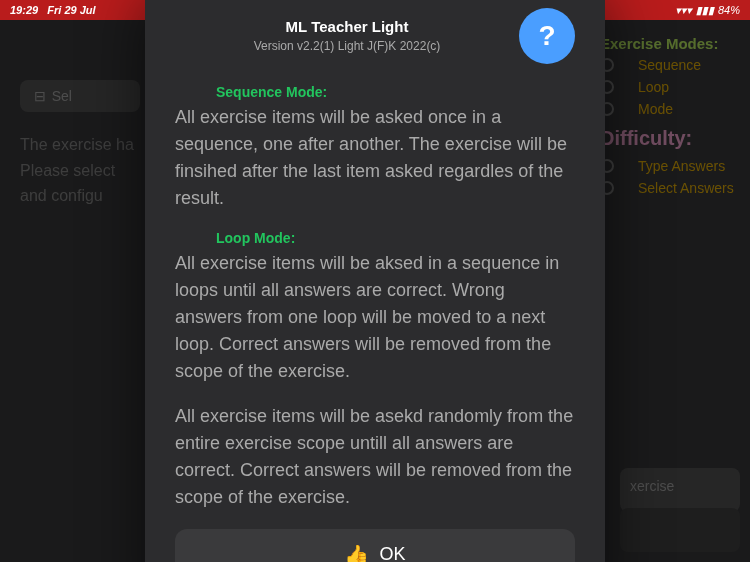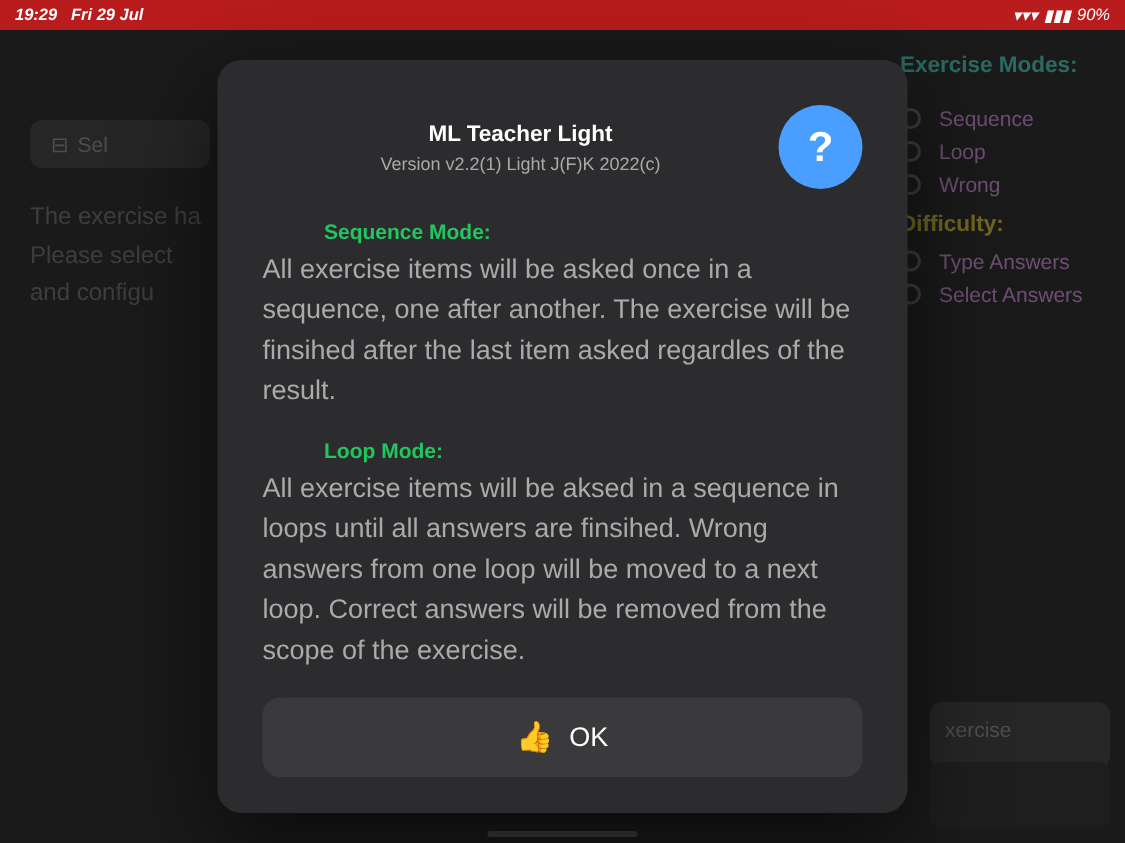--- a/index.html
+++ b/index.html
@@ -55,47 +55,47 @@
     
     .right-sidebar {
       position: absolute;
       right: 0;
       top: 0;
       width: 160px;
       padding: 15px 10px;
       color: #ddd;
     }
     .sidebar-section-title {
-      color: #5eead4;
+      color: #bef264;
       font-size: 15px;
       font-weight: 600;
-      margin-bottom: 19px;
+      margin-bottom: 5px;
     }
     .radio-item {
       display: flex;
       align-items: center;
-      gap: 12px;
+      gap: 24px;
       margin-bottom: 6px;
       font-size: 14px;
-      color: #f0abfc;
+      color: #eab308;
     }
     .radio-circle {
       width: 14px;
       height: 14px;
       border-radius: 50%;
       border: 2px solid #888;
       background: transparent;
       flex-shrink: 0;
     }
     .sidebar-divider {
       margin: 10px 0;
     }
     .difficulty-title {
-      color: #fde047;
-      font-size: 15px;
+      color: #f9a8d4;
+      font-size: 20px;
       font-weight: 600;
       margin-bottom: 8px;
     }
 
     
     .bg-left {
       position: absolute;
       left: 0;
       top: 40px;
       width: 590px;
@@ -253,21 +253,21 @@
 </head>
 <body>
 
 <div class="status-bar">
   <div class="status-bar-time">
     <span>19:29</span> &nbsp; <span>Fri 29 Jul</span>
   </div>
   <div class="status-bar-right">
     <span>▾▾▾</span>
     <span>▮▮▮</span>
-    <span>90%</span>
+    <span>84%</span>
   </div>
 </div>
 
 <div class="background-content">
 
   <div class="bg-left">
     <div class="bg-sel-button">
       <span>⊟</span>
       <span>Sel</span>
     </div>
@@ -283,21 +283,21 @@
     <div class="radio-item">
       <div class="radio-circle"></div>
       <span>Sequence</span>
     </div>
     <div class="radio-item">
       <div class="radio-circle"></div>
       <span>Loop</span>
     </div>
     <div class="radio-item">
       <div class="radio-circle"></div>
-      <span>Wrong</span>
+      <span>Mode</span>
     </div>
 
     <div class="sidebar-divider"></div>
 
     <div class="difficulty-title">Difficulty:</div>
     <div class="radio-item">
       <div class="radio-circle"></div>
       <span>Type Answers</span>
     </div>
     <div class="radio-item">
@@ -325,24 +325,25 @@
       </div>
     </div>
 
     <div class="modal-section">
       <div class="section-title">Sequence Mode:</div>
       <div class="section-text">All exercise items will be asked once in a sequence, one after another. The exercise will be finsihed after the last item asked regardles of the result.</div>
     </div>
 
     <div class="modal-section">
       <div class="section-title">Loop Mode:</div>
-      <div class="section-text">All exercise items will be aksed in a sequence in loops until all answers are finsihed. Wrong answers from one loop will be moved to a next loop. Correct answers will be removed from the scope of the exercise.</div>
+      <div class="section-text">All exercise items will be aksed in a sequence in loops until all answers are correct. Wrong answers from one loop will be moved to a next loop. Correct answers will be removed from the scope of the exercise.</div>
     </div>
 
     <div class="modal-section">
+      <div class="section-text">All exercise items will be asekd randomly from the entire exercise scope untill all answers are correct. Correct answers will be removed from the scope of the exercise.</div>
     </div>
 
 
     <button class="ok-button">
       <span class="thumbs-up-icon">👍</span>
       <span>OK</span>
     </button>
 
   </div>
 </div>

